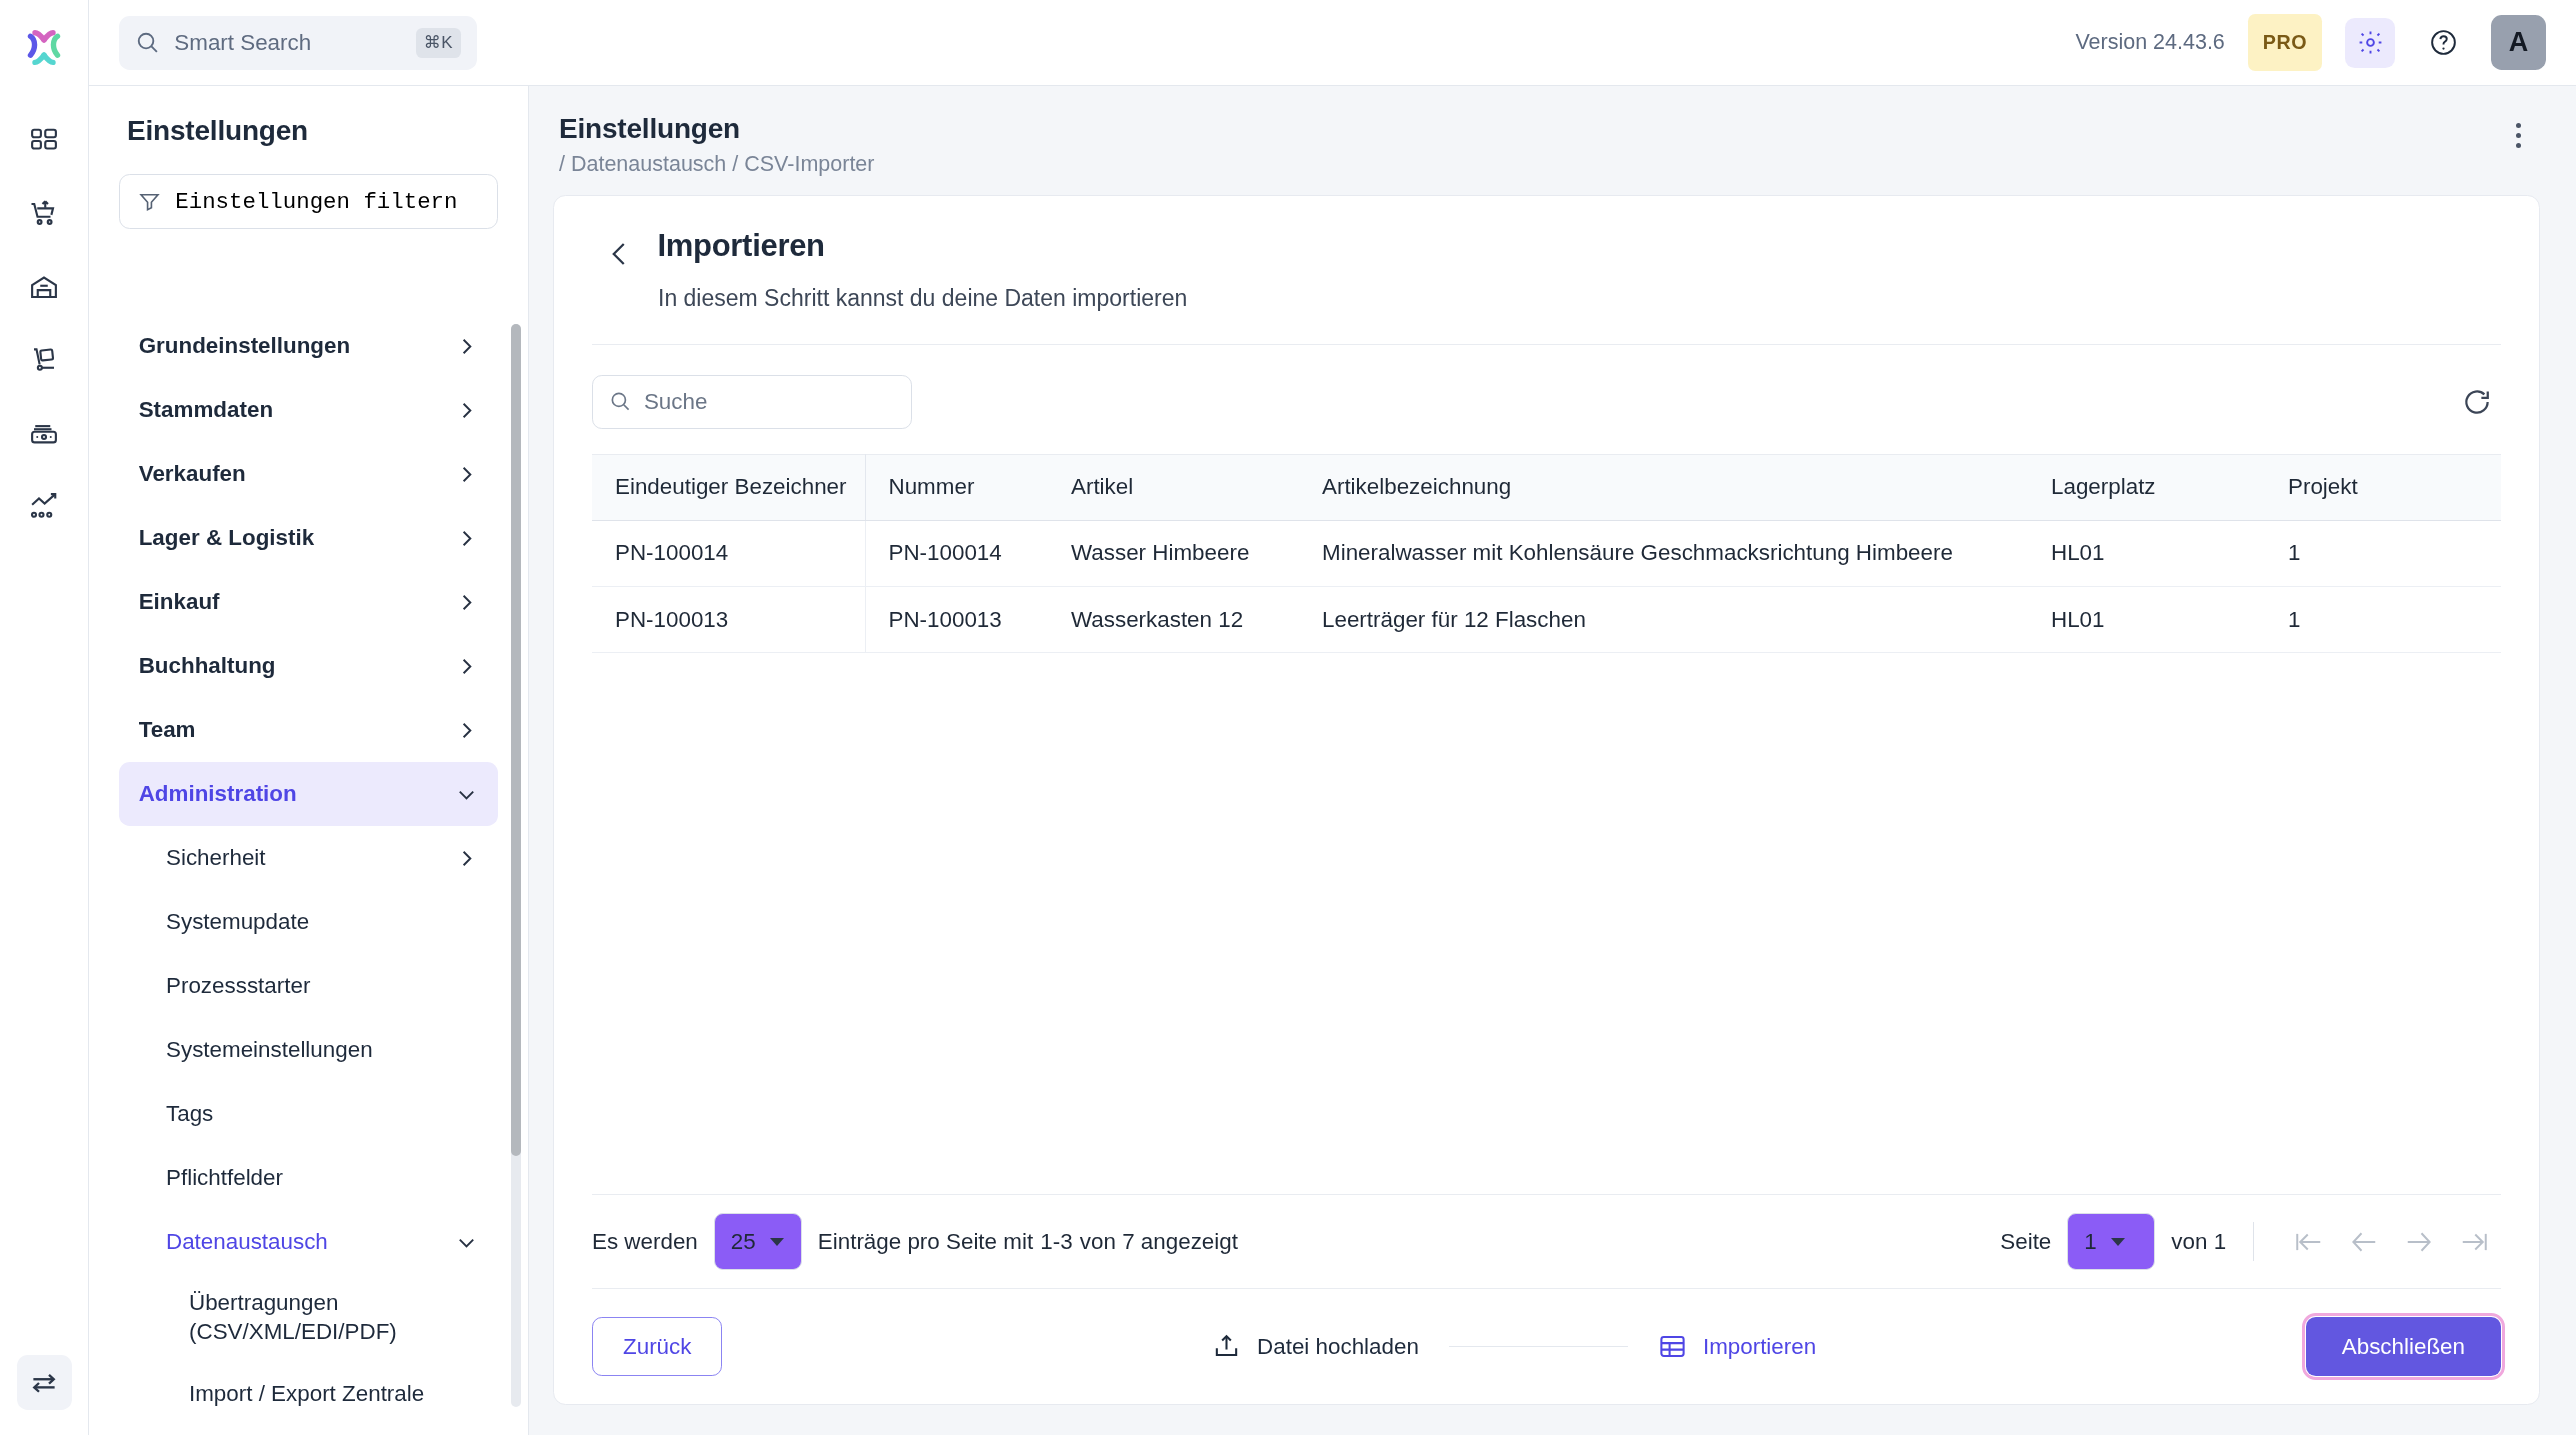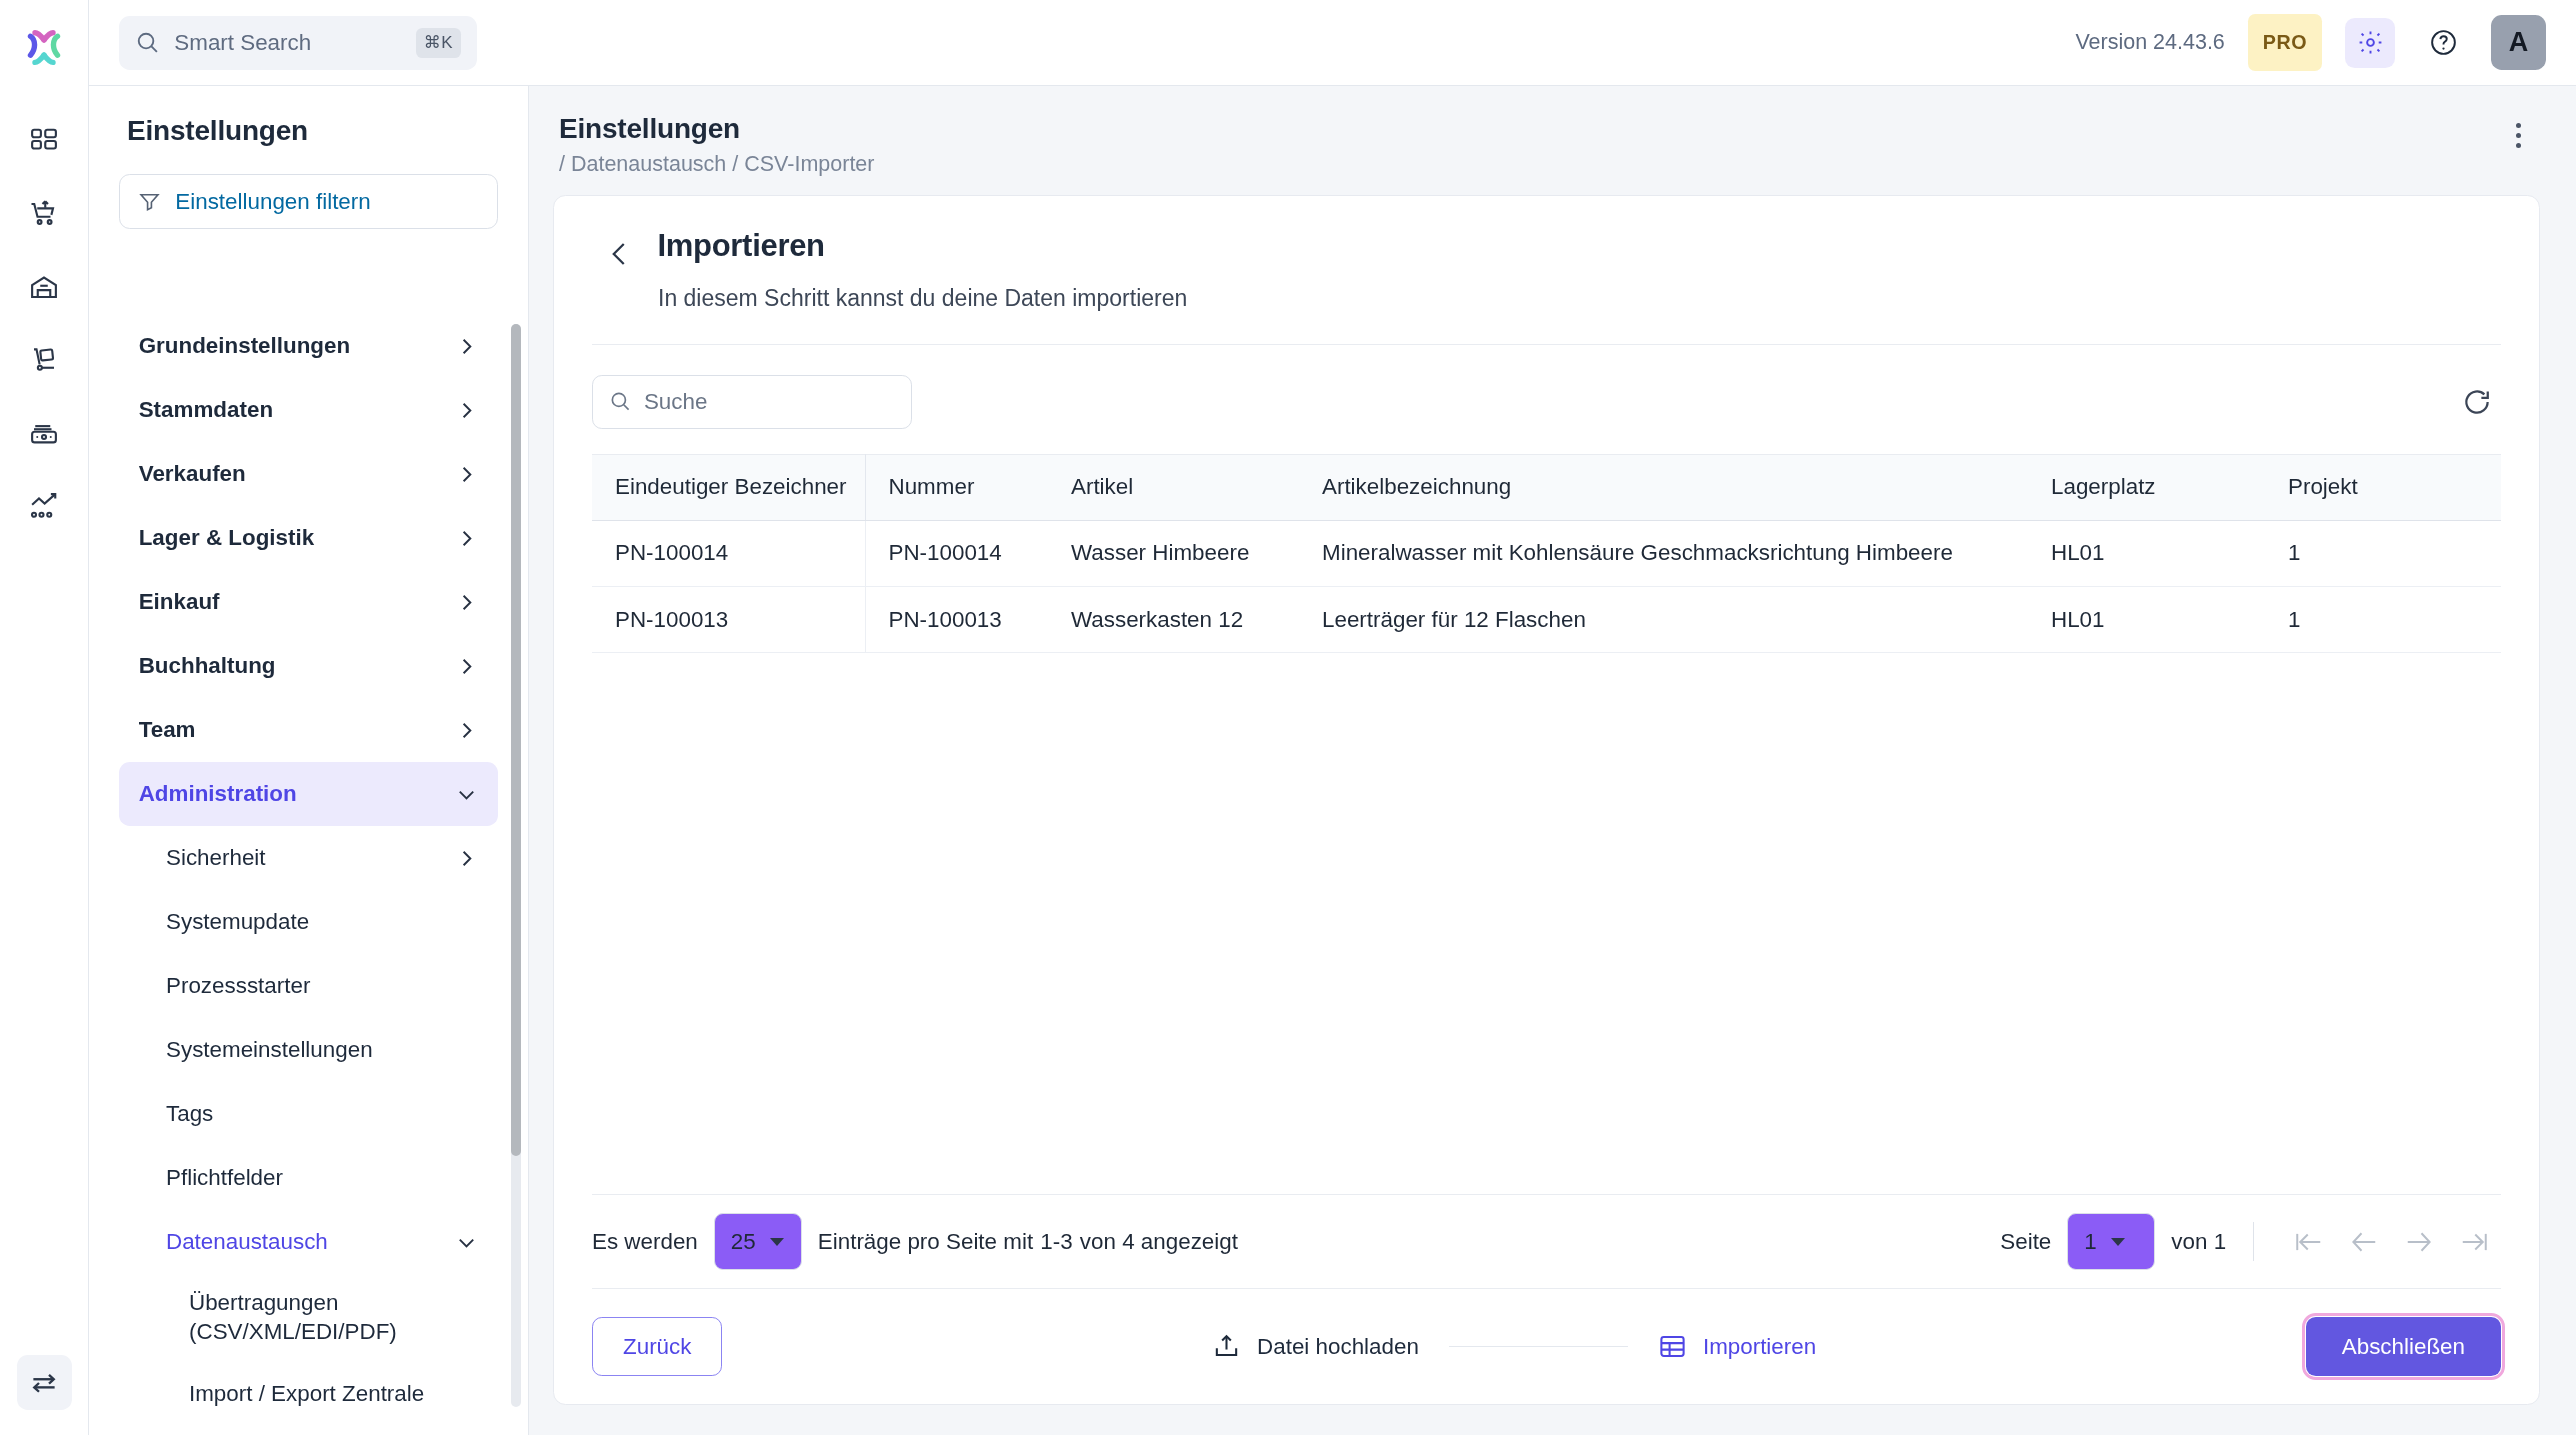--- a/index.html
+++ b/index.html
@@ -77,21 +77,21 @@
     background: #ffffff; border-right: 0.9px solid #e4e8ee; overflow: hidden;
   }
   #settings-title { font-size: 28px; font-weight: bold; padding: 29px 0 0 38px;
      letter-spacing: -0.2px; }
   #settings-filter {
     margin: 27px 30px 0 30px; height: 55px; border: 0.9px solid #dbe0e8;
     border-radius: 10.7px; display: flex; align-items: center; padding: 0 18px;
     cursor: text;
   }
   #settings-filter .fico { width: 23px; height: 23px; color: #566274; }
-  #settings-filter .fph { margin-left: 14.3px; color: #0369a1; font-size: 22.4px; }
+  #settings-filter .fph { margin-left: 14.3px; color: #000000; font-size: 22.4px; font-family: Liberation Mono, monospace; }
 
   #nav-scroll {
     position: absolute; left: 0; right: 0; top: 199px; bottom: 0;
     overflow: hidden;
   }
   #nav-list { padding: 29px 30px 0 30px; }
   .nav-row {
     display: flex; align-items: center; height: 64px; border-radius: 10.7px;
     padding: 0 19.7px; cursor: pointer; font-size: 22.4px; color: #1e2a3b;
   }
@@ -565,21 +565,21 @@
       <div id="pager-sep"></div>
 
       <div id="pager">
         <span>Es werden</span>
         <span class="mini-select">
           <span>25</span>
           <span class="caret"></span>
         </span>
         <span>Einträge pro Seite mit</span>
         <span style="font-weight:normal;margin:0 7.2px;">1-3</span>
-        <span>von 4 angezeigt</span>
+        <span>von 7 angezeigt</span>
 
         <span class="right-group">
           <span>Seite</span>
           <span class="mini-select">
             <span>1</span>
             <span class="caret"></span>
           </span>
           <span>von 1</span>
           <span class="vdiv"></span>
           <span class="pg-btn">

